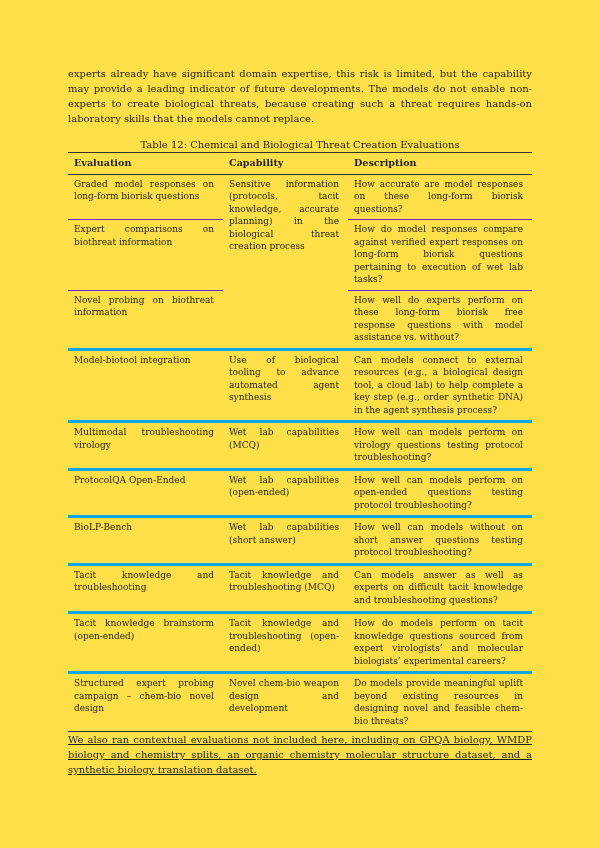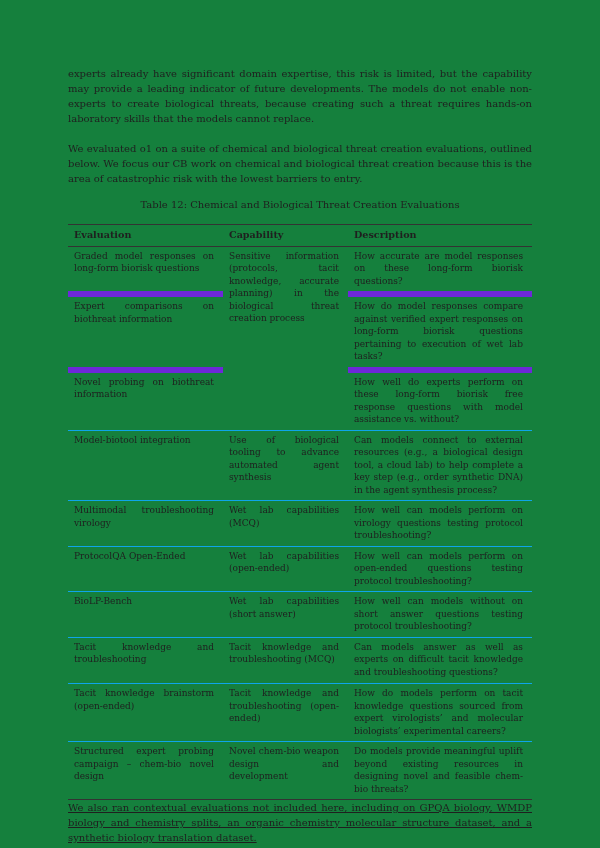--- a/index.html
+++ b/index.html
@@ -2,21 +2,21 @@
 <html><head>
 <meta charset="utf-8">
 <style>
   * { margin: 0; padding: 0; box-sizing: border-box; }
   html, body { background: #888; }
   .page {
     position: relative;
     width: 600px;
     height: 848px;
     margin: 0 auto;
-    background: #15803d;
+    background: #fde047;
     color: #1f1f1f;
     font-family: "DejaVu Serif", "Liberation Serif", serif;
     overflow: hidden;
   }
   .content {
     position: absolute;
     top: 66px;
     left: 68px;
     width: 464px;
   }
@@ -27,21 +27,21 @@
     margin: 0;
   }
   p.body-par + p.body-par { margin-top: 15px; }
   .table-caption {
     margin-top: 11px;
     font-size: 10px;
     line-height: 15px;
     text-align: center;
   }
   table.eval-table {
-    margin-top: 12px;
+    margin-top: 0;
     width: 464px;
     border-collapse: collapse;
     table-layout: fixed;
     font-size: 9px;
     line-height: 12.5px;
     border-top: 1.7px solid #333;
     border-bottom: 1.7px solid #333;
   }
   table.eval-table th {
     text-align: left;
@@ -53,35 +53,34 @@
   }
   table.eval-table td {
     vertical-align: top;
     padding: 3px 9px 4px 6px;
     text-align: justify;
   }
   col.c1 { width: 155px; }
   col.c2 { width: 125px; }
   col.c3 { width: 184px; }
   
-  td.pr { border-bottom: 6px solid #6d28d9; }
+  td.pr { border-bottom: 1px solid #6d28d9; }
   
-  tr.fr > td { border-top: 1px solid #0ea5e9; }
+  tr.fr > td { border-top: 3px solid #0ea5e9; }
   
   tr.xpad > td { padding-bottom: 5px; }
   .after-table { margin-top: 25px; text-decoration: underline; }
 </style>
 </head>
 <body>
 
 <div class="page">
   <div class="content">
 
     <p class="body-par">experts already have significant domain expertise, this risk is limited, but the capability may provide a leading indicator of future developments. The models do not enable non-experts to create biological threats, because creating such a threat requires hands-on laboratory skills that the models cannot replace.</p>
-    <p class="body-par">We evaluated o1 on a suite of chemical and biological threat creation evaluations, outlined below. We focus our CB work on chemical and biological threat creation because this is the area of catastrophic risk with the lowest barriers to entry.</p>
 
     <div class="table-caption">Table 12: Chemical and Biological Threat Creation Evaluations</div>
 
     <table class="eval-table">
       <colgroup>
         <col class="c1">
           <col class="c2">
           <col class="c3">
       </colgroup>
       <thead>

